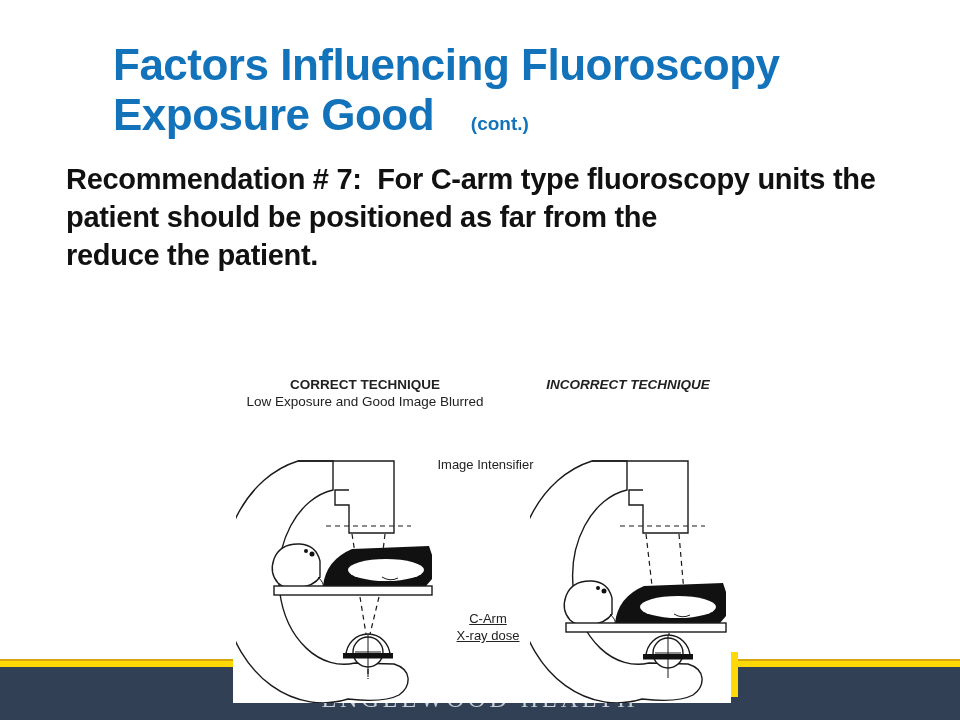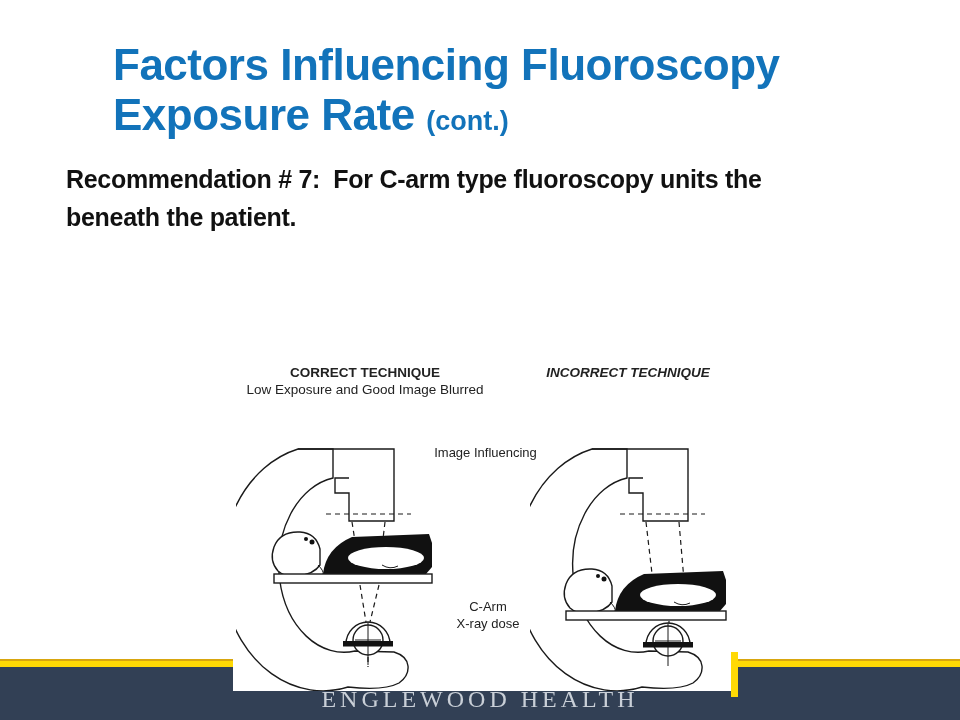--- a/index.html
+++ b/index.html
@@ -3,85 +3,86 @@
 <meta charset="utf-8">
 <style>
   html,body{margin:0;padding:0;background:#888;}
   .slide{
     position:relative;width:960px;height:720px;background:#ffffff;
     overflow:hidden;font-family:"Liberation Sans","DejaVu Sans",sans-serif;
   }
   
   .title{position:absolute;left:113px;top:40px;color:#1273BA;font-weight:bold;
          font-size:44px;line-height:50px;letter-spacing:-0.5px;}
-  .title .cont{font-size:27px;letter-spacing:0;}
+  .title .cont{font-size:19px;letter-spacing:0;margin-left:25px;}
   
   .body-text{position:absolute;left:66px;top:160px;color:#111;font-weight:bold;
-             font-size:25px;line-height:38px;letter-spacing:-0.3px;}
+             font-size:29px;line-height:38px;letter-spacing:-0.3px;}
   .body-text .bline{white-space:pre;}
   
   .stripe-gold{position:absolute;left:0;top:659px;width:960px;height:2px;background:#D8A60E;}
   .stripe-yellow{position:absolute;left:0;top:661px;width:960px;height:6px;background:#FFD905;}
   .footer-navy{position:absolute;left:0;top:667px;width:960px;height:53px;background:#324055;}
   .footer-text{position:absolute;left:0;top:686px;width:960px;text-align:center;z-index:1;
                font-family:"Liberation Serif","DejaVu Serif",serif;font-size:24px;
                letter-spacing:4px;color:#C9CFD7;}
   .yellow-tick{position:absolute;left:731px;top:652px;width:7px;height:45px;background:#FFD905;z-index:3;}
   
-  .figure{position:absolute;left:233px;top:360px;width:498px;height:331px;background:#fff;z-index:2;}
+  .figure{position:absolute;left:233px;top:372px;width:498px;height:331px;background:#fff;z-index:2;}
   .fig-header{position:absolute;top:4px;width:240px;text-align:center;color:#222;font-size:13.5px;line-height:17px;}
   .fig-header .h1{font-weight:bold;}
   .hdr-correct{left:12px;}
   .hdr-incorrect{left:275px;font-style:italic;}
   .fig-label{position:absolute;color:#222;font-size:13px;line-height:17px;text-align:center;}
   .lbl-intensifier{left:200px;top:84px;width:105px;}
-  .lbl-carm{left:205px;top:238px;width:100px;}
+  .lbl-carm{left:205px;top:238px;width:100px;text-decoration:underline;}
   .diagram{position:absolute;top:55px;}
   .diag-left{left:3px;}
   .diag-right{left:297px;}
   svg .ln{stroke:#1a1a1a;stroke-width:1.4;fill:none;}
   svg .thin{stroke:#1a1a1a;stroke-width:1;fill:none;}
   svg .dash{stroke:#1a1a1a;stroke-width:1.2;fill:none;stroke-dasharray:5,4;}
   svg .wfill{fill:#ffffff;stroke:#1a1a1a;stroke-width:1.4;}
   svg .blk{fill:#111;stroke:none;}
   svg .wht{fill:#fff;stroke:none;}
 </style>
 </head>
 <body>
 
 <div class="slide">
 
   <div class="title">
     <div>Factors Influencing Fluoroscopy</div>
-    <div><span>Exposure Rate</span> <span class="cont">(cont.)</span></div>
+    <div><span>Exposure Good</span> <span class="cont">(cont.)</span></div>
   </div>
 
   <div class="body-text">
     <div class="bline">Recommendation # 7:  For C-arm type fluoroscopy units the</div>
-    <div class="bline">beneath the patient.</div>
+    <div class="bline">patient should be positioned as far from the</div>
+    <div class="bline">reduce the patient.</div>
   </div>
 
   <div class="stripe-gold"></div>
   <div class="stripe-yellow"></div>
   <div class="footer-navy"></div>
   <div class="footer-text">ENGLEWOOD HEALTH</div>
   <div class="yellow-tick"></div>
 
   <div class="figure">
 
     <div class="fig-header hdr-correct">
       <div class="h1">CORRECT TECHNIQUE</div>
       <div class="h2">Low Exposure and Good Image Blurred</div>
     </div>
 
     <div class="fig-header hdr-incorrect">
       <div class="h1">INCORRECT TECHNIQUE</div>
     </div>
 
-    <div class="fig-label lbl-intensifier">Image Influencing</div>
+    <div class="fig-label lbl-intensifier">Image Intensifier</div>
 
     <div class="fig-label lbl-carm">
       <div>C-Arm</div>
       <div>X-ray dose</div>
     </div>
 
     <svg class="diagram diag-left" width="210" height="276" viewBox="0 0 210 276">
 
       <path class="wfill" d="M62,34 A97,118 0 1 0 112,272 Q148,276 163,268 Q173,261 172,251 Q171,241 158,237 L119,236 A64,86 0 1 1 97,63 L97,34 Z"></path>
 

